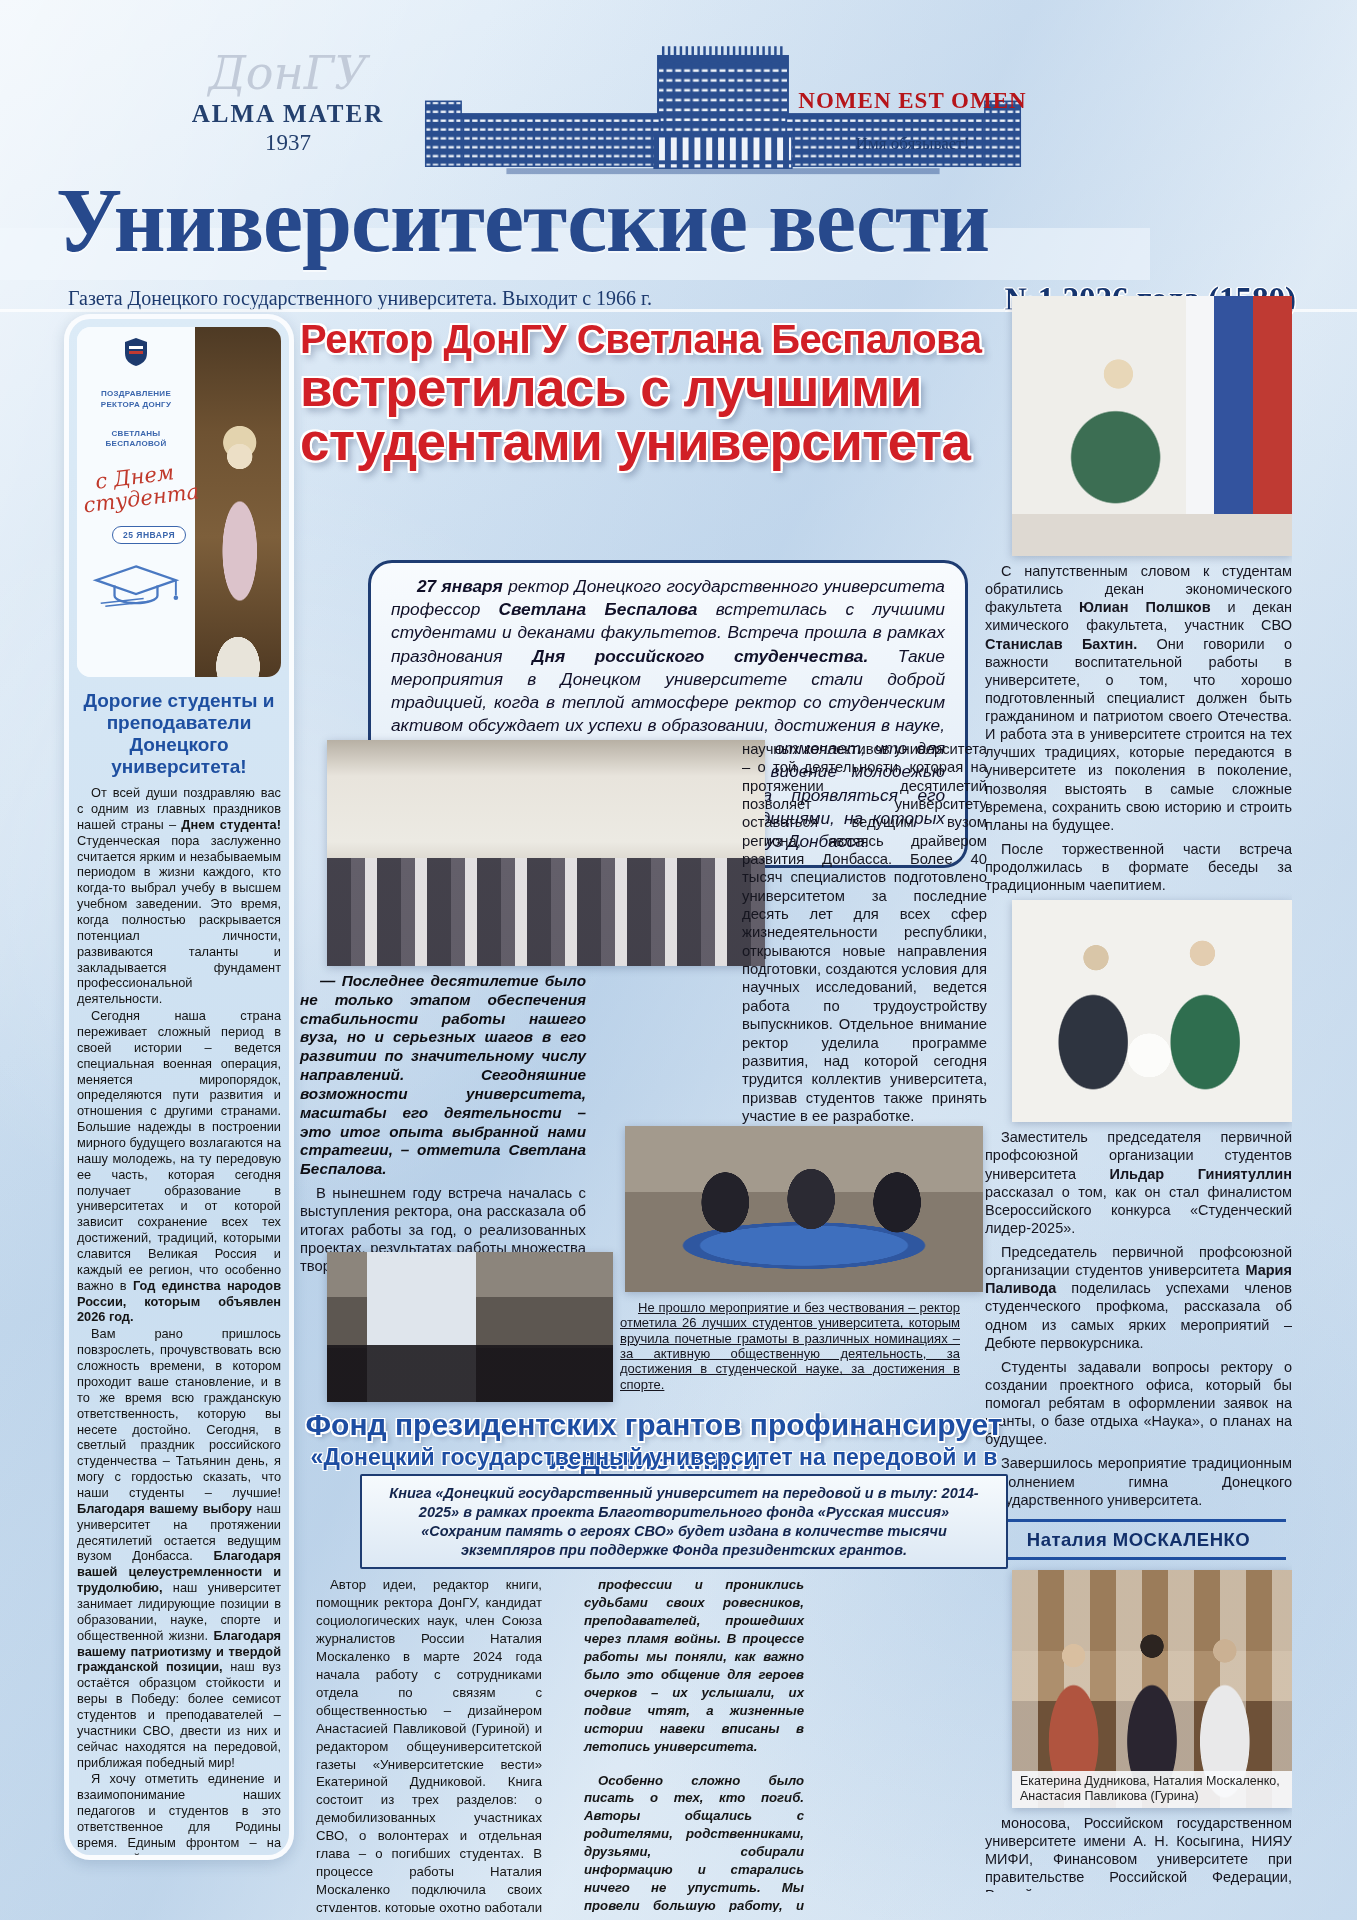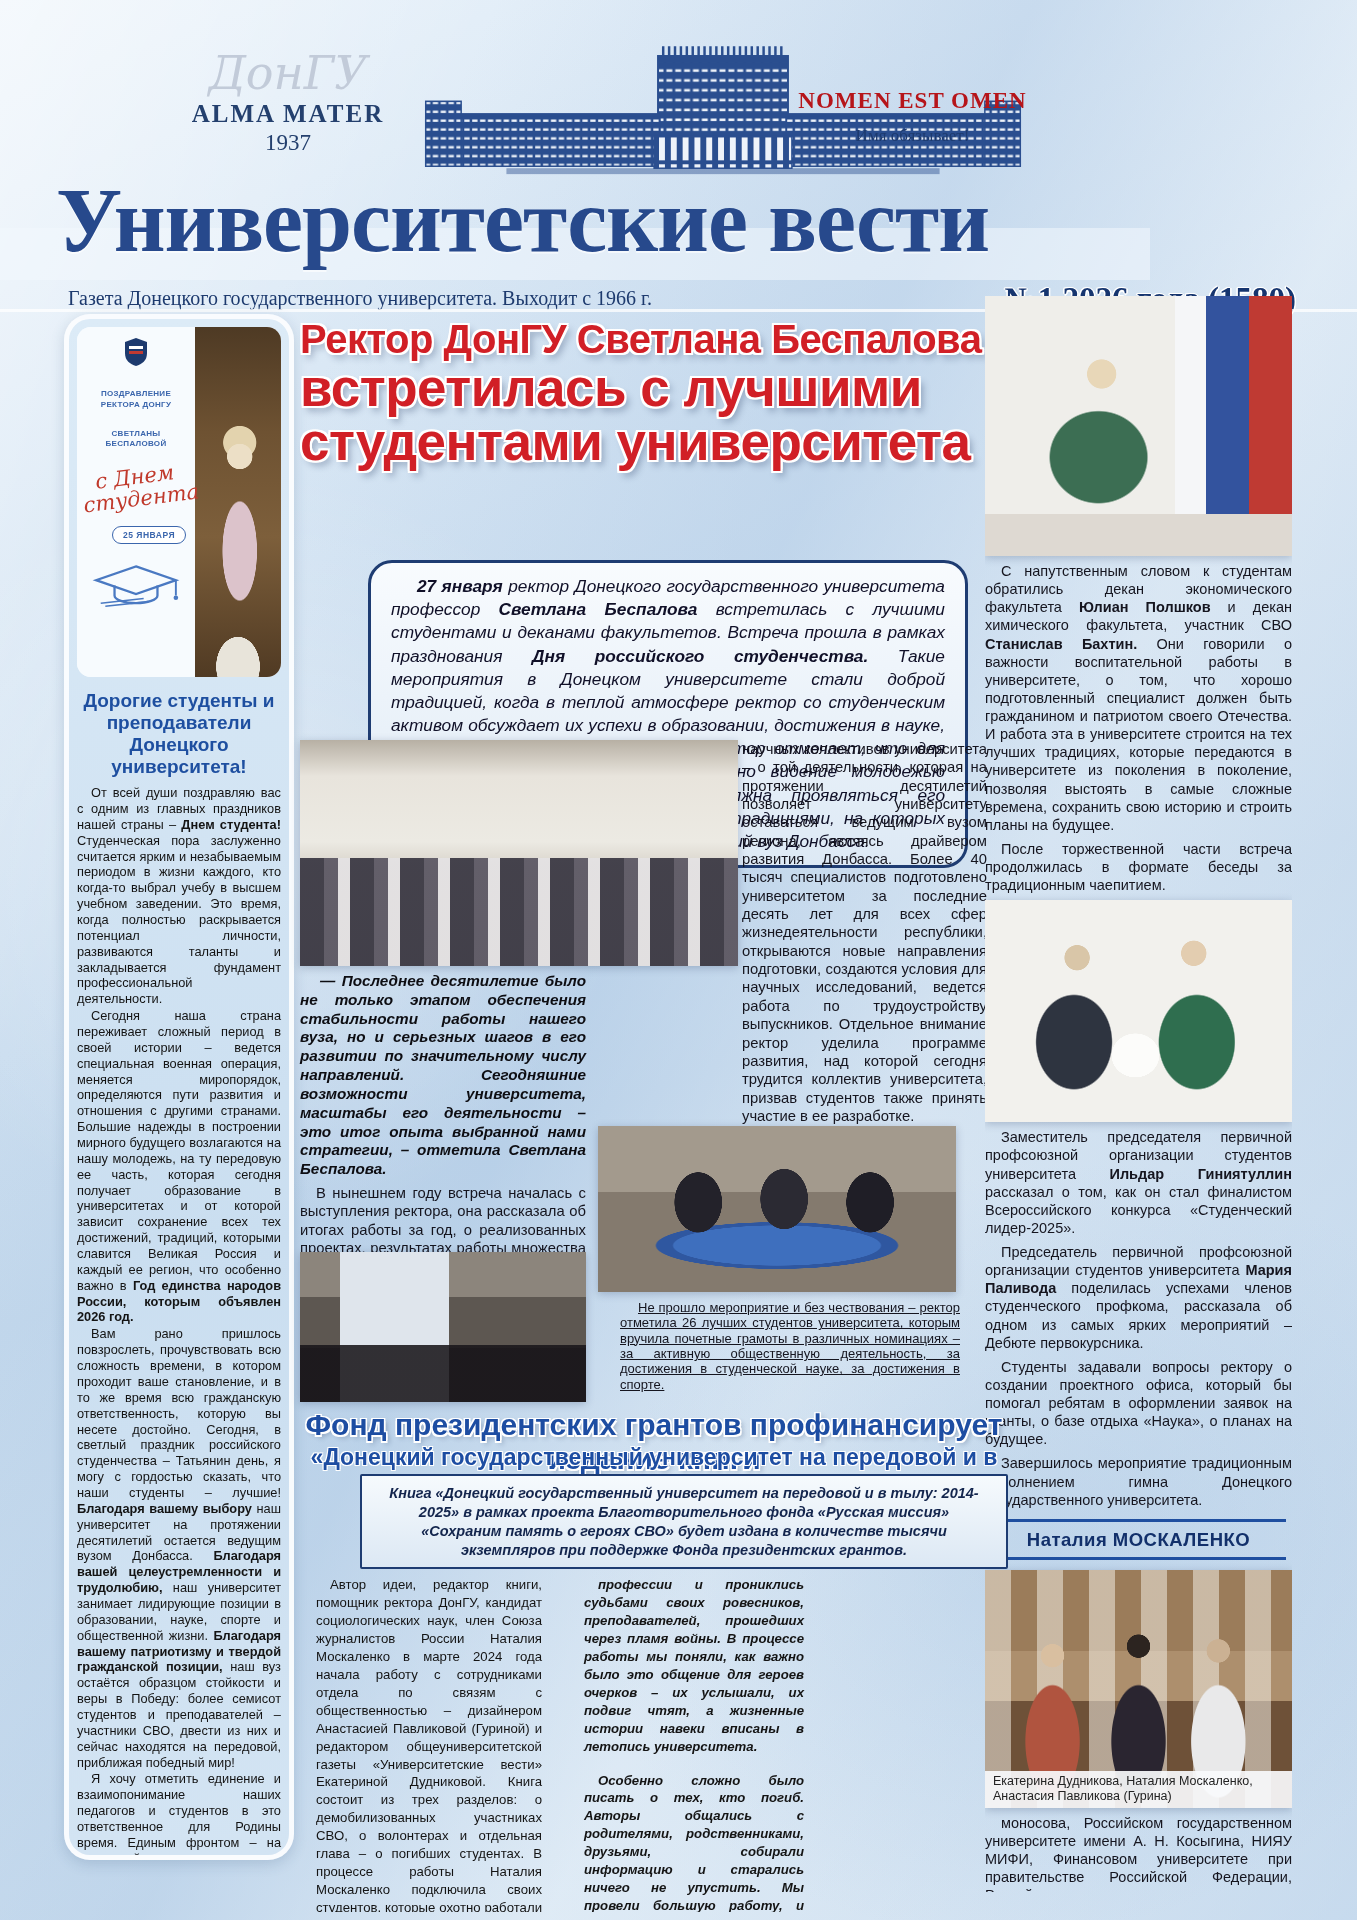--- a/index.html
+++ b/index.html
@@ -16,21 +16,21 @@
   .b{font-weight:700}.it{font-style:italic}
 
   
   .logo-block{position:absolute;left:168px;top:50px;width:240px;text-align:center;color:#24406e;}
   .logo-script{font-family:"DejaVu Serif",serif;font-style:italic;font-size:46px;color:#c2cbd9;line-height:1;}
   .alma{font-family:"Liberation Serif",serif;font-size:25px;letter-spacing:2px;margin-top:4px;font-weight:600;}
   .y1937{font-family:"Liberation Serif",serif;font-size:23px;margin-top:2px;}
   .building{position:absolute;left:408px;top:44px;}
   .motto{position:absolute;left:795px;top:88px;width:235px;text-align:center;}
   .motto-latin{font-family:"Liberation Serif",serif;font-weight:700;font-size:23px;color:#b6151a;letter-spacing:1px;}
-  .motto-ru{font-family:"Liberation Serif",serif;font-size:17px;color:#1d3a6e;margin-top:12px;}
+  .motto-ru{font-family:"Liberation Serif",serif;font-size:17px;color:#1d3a6e;margin-top:20px;}
   .title-band{position:absolute;left:0;top:228px;width:1150px;height:52px;background:rgba(243,248,253,.55);}
   .masthead-title{position:absolute;left:56px;top:176px;width:1000px;
     font-family:"Liberation Serif",serif;font-weight:700;font-size:90px;line-height:1;
     color:#27498c;letter-spacing:-1px;text-shadow:0 2px 0 rgba(255,255,255,.6);}
   .subtitle{position:absolute;left:68px;top:287px;font-family:"Liberation Serif",serif;font-size:20px;color:#1d3a6e;}
   .issue{position:absolute;left:884px;top:281px;width:412px;text-align:right;
     font-family:"Liberation Serif",serif;font-weight:700;font-size:33px;color:#16356f;
     text-shadow:1.5px 0 #fff,-1.5px 0 #fff,0 1.5px #fff,0 -1.5px #fff,1px 1px #fff,-1px -1px #fff;}
   .head-rule{position:absolute;left:0;top:309px;width:1357px;height:3px;background:rgba(255,255,255,.75);}
 
@@ -60,21 +60,21 @@
   
   .headline{position:absolute;left:300px;top:318px;width:695px;color:#d11f26;font-weight:800;letter-spacing:-.5px;
     text-shadow:-2px -2px 0 #fff,2px -2px 0 #fff,-2px 2px 0 #fff,2px 2px 0 #fff,0 -2px 0 #fff,0 2px 0 #fff,-2px 0 0 #fff,2px 0 0 #fff,4px 5px 7px rgba(30,50,90,.35);}
   .hl1{font-size:40px;line-height:1.08;}
   .hl2{font-size:53px;line-height:1.02;}
   .lead-box{position:absolute;left:368px;top:560px;width:600px;box-sizing:border-box;
     border:3px solid #1e3c72;border-radius:24px;padding:12px 20px;
     background:linear-gradient(180deg,#f8fbfe 0%,#dde9f5 100%);
     font-style:italic;font-size:17.3px;line-height:1.34;color:#101028;text-align:justify;}
   .lead-box .first{ text-indent:26px;display:block;}
-  .photo{box-shadow:0 2px 8px rgba(30,50,90,.25);}
+  .photo{box-shadow:0 2px 8px rgba(30,50,90,.25);margin-left:27px;}
   .ph1{position:absolute;left:300px;top:740px;width:438px;height:226px;
     background:linear-gradient(180deg,#b7b0a4 0%,#e8e4dc 16%,#eceae3 45%,#d8d3ca 56%,#c9c4bb 100%);}
   .ph1::after{content:"";position:absolute;left:0;right:0;bottom:0;height:48%;
     background:repeating-linear-gradient(90deg,#33313d 0 24px,#56525f 24px 38px,#e4e2e4 38px 50px);opacity:.9;}
   .mid-right-col{position:absolute;left:742px;top:740px;width:245px;font-size:14.8px;line-height:1.24;color:#15151f;text-align:justify;}
   .quote-col{position:absolute;left:300px;top:972px;width:286px;text-align:justify;}
   .quote-text{font-weight:700;font-style:italic;font-size:15.3px;line-height:1.23;color:#0d0d12;text-indent:20px;margin:0;}
   .after-quote{font-size:14.8px;line-height:1.24;color:#15151f;text-indent:16px;margin:5px 0 0;}
   .ph2{position:absolute;left:300px;top:1252px;width:286px;height:150px;
     background:

